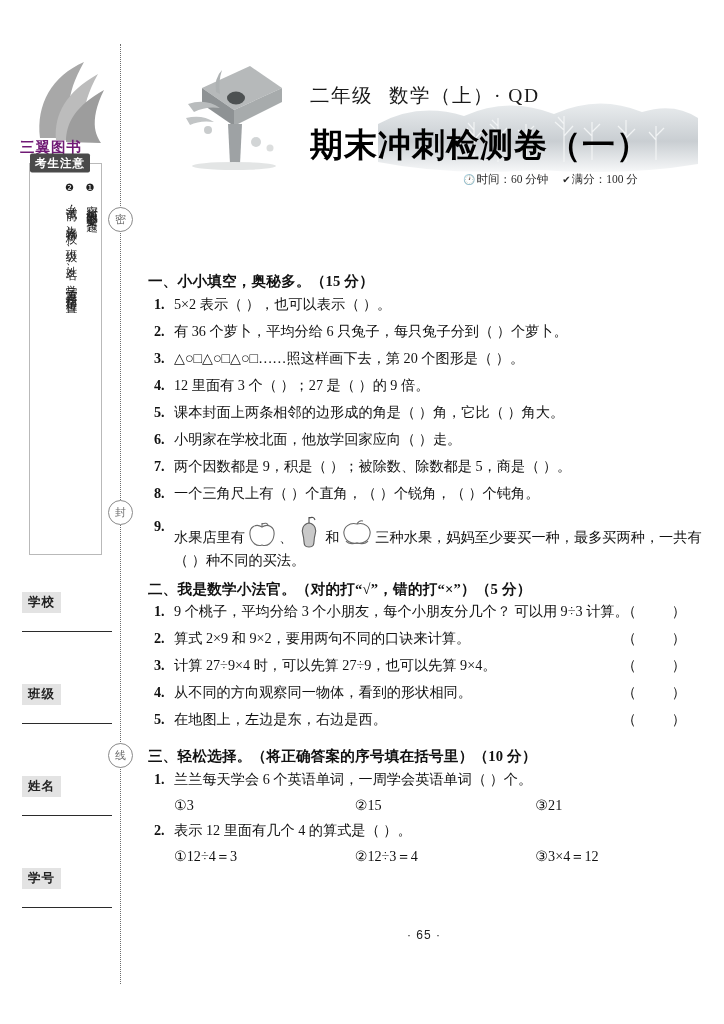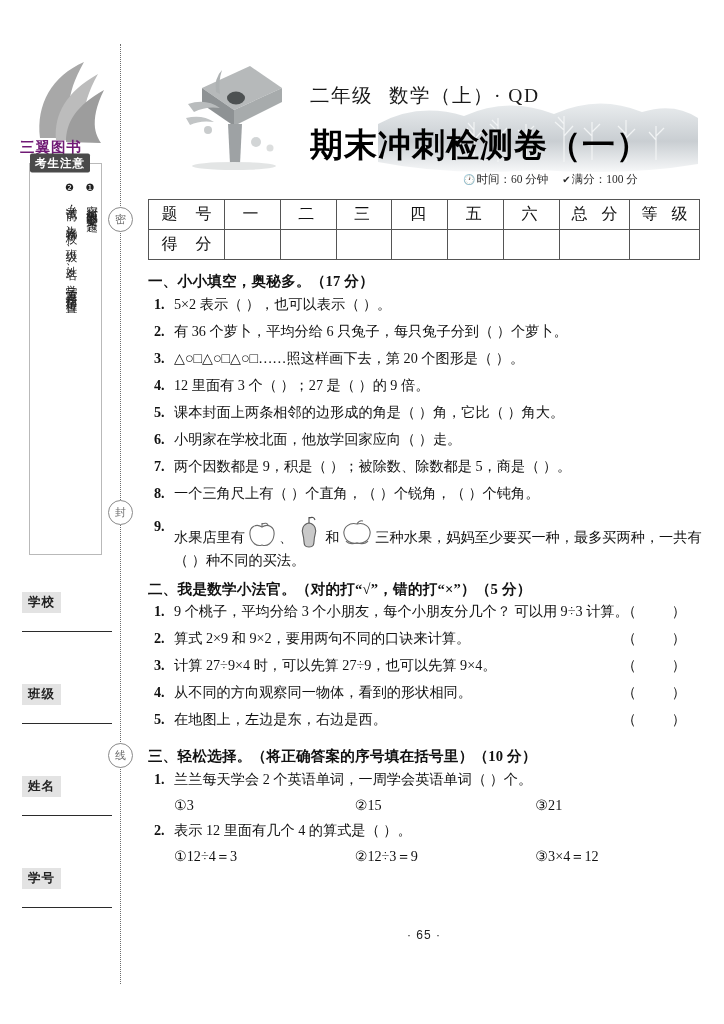--- a/index.html
+++ b/index.html
@@ -344,50 +344,24 @@
     </div>
 
     <div class="grade-line">
       <span>二年级</span><span class="gap"></span><span>数学（上）· QD</span>
     </div>
     <div class="exam-title">期末冲刺检测卷（一）</div>
     <div class="meta-line">
       <span class="ic">🕐</span><span>时间：60 分钟</span><span class="sp"></span><span class="ic">✔</span><span>满分：100 分</span>
     </div>
 
-    <table class="score-table">
-      <tbody>
-        <tr>
-          <td>题 号</td>
-          <td>一</td>
-          <td>二</td>
-          <td>三</td>
-          <td>四</td>
-          <td>五</td>
-          <td>六</td>
-          <td class="tot">总 分</td>
-          <td class="grd">等 级</td>
-        </tr>
-        <tr>
-          <td>得 分</td>
-          <td></td>
-          <td></td>
-          <td></td>
-          <td></td>
-          <td></td>
-          <td></td>
-          <td class="tot"></td>
-          <td class="grd"></td>
-        </tr>
-      </tbody>
-    </table>
 
     <div class="content">
 
-      <div class="sec-head">一、小小填空，奥秘多。（17 分）</div>
+      <div class="sec-head">一、小小填空，奥秘多。（15 分）</div>
 
       <div class="q">
         <span class="qn">1.</span>
         <span class="cont">5×2 表示（                          ），也可以表示（                          ）。</span>
       </div>
       <div class="q">
         <span class="qn">2.</span>
         <span class="cont">有 36 个萝卜，平均分给 6 只兔子，每只兔子分到（           ）个萝卜。</span>
       </div>
       <div class="q">
@@ -455,35 +429,35 @@
       <div class="q tf">
         <span class="qn">5.</span>
         <span class="cont">在地图上，左边是东，右边是西。</span>
         <span class="brk" style="top:0">（      ）</span>
       </div>
 
       <div class="sec-head" style="margin-top:18px">三、轻松选择。（将正确答案的序号填在括号里）（10 分）</div>
 
       <div class="q">
         <span class="qn">1.</span>
-        <span class="cont">兰兰每天学会 2 个英语单词，一周学会英语单词（       ）个。</span>
+        <span class="cont">兰兰每天学会 6 个英语单词，一周学会英语单词（       ）个。</span>
       </div>
       <div class="opts">
         <span>①3</span>
         <span>②15</span>
         <span>③21</span>
       </div>
 
       <div class="q">
         <span class="qn">2.</span>
         <span class="cont">表示 12 里面有几个 4 的算式是（       ）。</span>
       </div>
       <div class="opts">
         <span>①12÷4＝3</span>
-        <span>②12÷3＝9</span>
+        <span>②12÷3＝4</span>
         <span>③3×4＝12</span>
       </div>
 
     </div>
 
     <div class="page-no">· 65 ·</div>
   </div>
 </div>
 
 </body></html>

